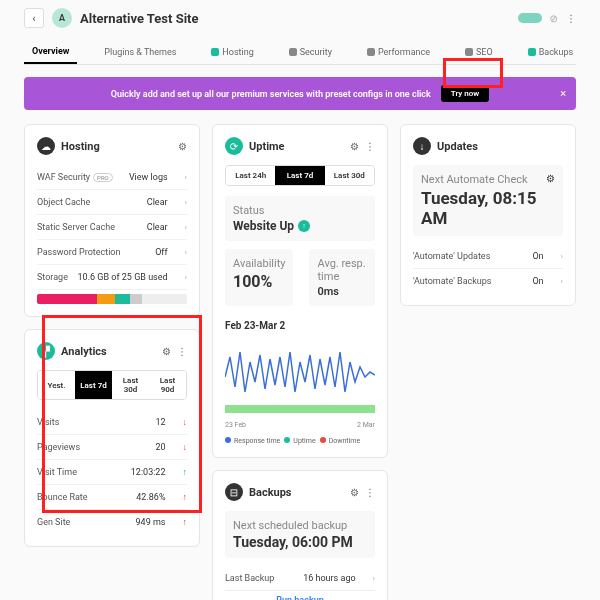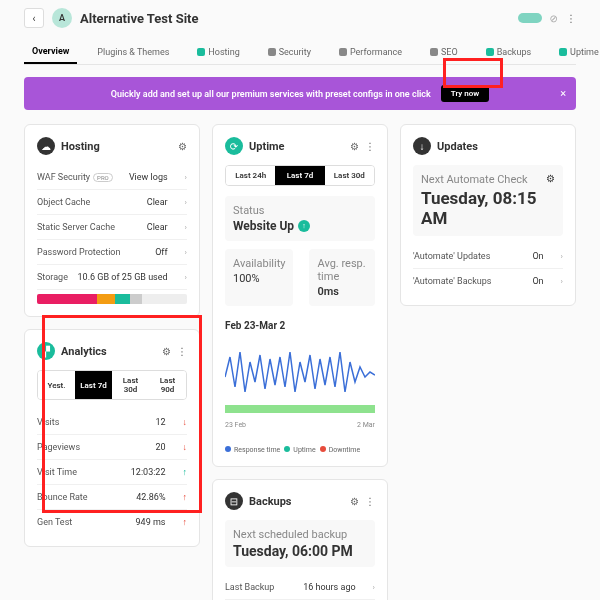--- a/index.html
+++ b/index.html
@@ -4,21 +4,21 @@
 <style>
 *{box-sizing:border-box;margin:0;padding:0;font-family:-apple-system,BlinkMacSystemFont,"Segoe UI",Roboto,sans-serif}
 body{background:#fafafa;font-size:10px;color:#333;width:600px}
 .page{padding:8px 24px}
 .header{display:flex;align-items:center;gap:8px;margin-bottom:12px}
 .back-btn{width:20px;height:20px;border:1px solid #ddd;border-radius:3px;display:flex;align-items:center;justify-content:center;background:#fff;cursor:pointer}
 .site-avatar{width:20px;height:20px;border-radius:50%;background:#b8e6d9;display:flex;align-items:center;justify-content:center;font-size:9px;font-weight:600;color:#333}
 .site-title{font-size:13px;font-weight:700}
 .header-right{margin-left:auto;display:flex;align-items:center;gap:8px}
 .pill{width:24px;height:10px;border-radius:5px;background:#7fd4c1}
-.tabs{display:flex;gap:12px;border-bottom:1px solid #e5e5e5;margin-bottom:12px;align-items:center}
+.tabs{display:flex;gap:19px;border-bottom:1px solid #e5e5e5;margin-bottom:12px;align-items:center}
 .tab{padding:6px 8px;font-size:9px;color:#666;cursor:pointer;display:flex;align-items:center;gap:3px;white-space:nowrap}
 .tab.active{color:#000;font-weight:700;border-bottom:2px solid #000}
 .tab-ico{width:8px;height:8px;border-radius:2px;display:inline-block}
 .ico-green{background:#1abc9c}
 .ico-gray{background:#888}
 .banner{background:#a855d8;color:#fff;padding:8px 14px;border-radius:4px;display:flex;align-items:center;justify-content:center;gap:10px;margin-bottom:14px;position:relative}
 .banner-text{font-size:9px;font-weight:600}
 .try-btn{background:#000;color:#fff;border:none;padding:4px 10px;border-radius:3px;font-size:8px;font-weight:600;cursor:pointer}
 .banner-close{position:absolute;right:10px;color:#fff;cursor:pointer;font-size:11px}
 .grid{display:grid;grid-template-columns:1fr 1fr 1fr;gap:12px;align-items:start}
@@ -45,21 +45,21 @@
 .tr-btn{flex:1;padding:5px 4px;font-size:8px;font-weight:600;text-align:center;cursor:pointer;background:#fff;color:#333;border:none}
 .tr-btn.active{background:#000;color:#fff}
 .subcard{background:#f8f8f8;border-radius:4px;padding:8px;margin-bottom:8px}
 .sub-label{font-size:11px;color:#888;margin-bottom:2px}
 .sub-val-lg{font-size:12px;font-weight:700;display:flex;align-items:center;gap:4px}
 .dot-up{width:12px;height:12px;border-radius:50%;background:#1abc9c;display:inline-flex;align-items:center;justify-content:center;color:#fff;font-size:7px}
 .two-col{display:flex;gap:16px}
 .two-col>div{flex:1}
 .chart-title{font-size:10px;font-weight:700;margin:6px 0}
 .chart-area{height:80px;position:relative;margin-bottom:4px}
-.chart-legend{display:flex;justify-content:space-between;font-size:7px;color:#888;margin-bottom:17px}
+.chart-legend{display:flex;justify-content:space-between;font-size:7px;color:#888;margin-bottom:8px}
 .legend-row{display:flex;gap:4px;font-size:7px;color:#666;align-items:center}
 .ldot{width:6px;height:6px;border-radius:50%;display:inline-block;margin-right:3px}
 .red-arr{color:#e74c3c}
 .grn-arr{color:#1abc9c}
 .highlight-red{position:absolute;border:3px solid #ff2020;pointer-events:none}
 .hl1{left:443px;top:58px;width:60px;height:30px}
 .hl2{left:42px;top:315px;width:160px;height:198px}
 .link-btn{color:#2e7fff;text-align:center;font-size:9px;font-weight:600;cursor:pointer;padding:4px}
 svg{display:block}
 </style>
@@ -209,21 +209,21 @@
             </span>
           </div>
         <div class="row">
             <span class="row-label">Bounce Rate</span>
             <span class="row-val">
               <span>42.86%</span>
               <span class="red-arr">↑</span>
             </span>
           </div>
         <div class="row">
-            <span class="row-label">Gen Test</span>
+            <span class="row-label">Gen Site</span>
             <span class="row-val">
               <span>949 ms</span>
               <span class="red-arr">↑</span>
             </span>
           </div>
       </div>
     </div>
 
     <div>
       <div class="card" style="margin-bottom:12px">
@@ -243,21 +243,21 @@
         <div class="subcard">
           <div class="sub-label">Status</div>
           <div class="sub-val-lg">
               <span>Website Up</span>
               <span class="dot-up">↑</span>
             </div>
         </div>
         <div class="two-col">
           <div class="subcard">
               <div class="sub-label">Availability</div>
-              <div style="font-size:11px;font-weight:400">100%</div>
+              <div style="font-size:16px;font-weight:700">100%</div>
             </div>
           <div class="subcard">
               <div class="sub-label">Avg. resp. time</div>
               <div style="font-size:11px;font-weight:600">0ms</div>
             </div>
         </div>
         <div class="chart-title">Feb 23-Mar 2</div>
         <div class="chart-area">
           <svg width="100%" height="80" viewBox="0 0 150 80" preserveAspectRatio="none">
             <polyline points="0,40 5,20 10,50 15,15 20,55 25,25 30,45 35,18 40,52 45,22 50,48 55,20 60,50 65,15 70,55 75,25 80,45 85,18 90,52 95,22 100,48 105,20 110,50 115,15 120,55 125,25 130,45 135,30 140,40 145,35 150,38" fill="none" stroke="#3b6fd8" stroke-width="1.5"></polyline>

